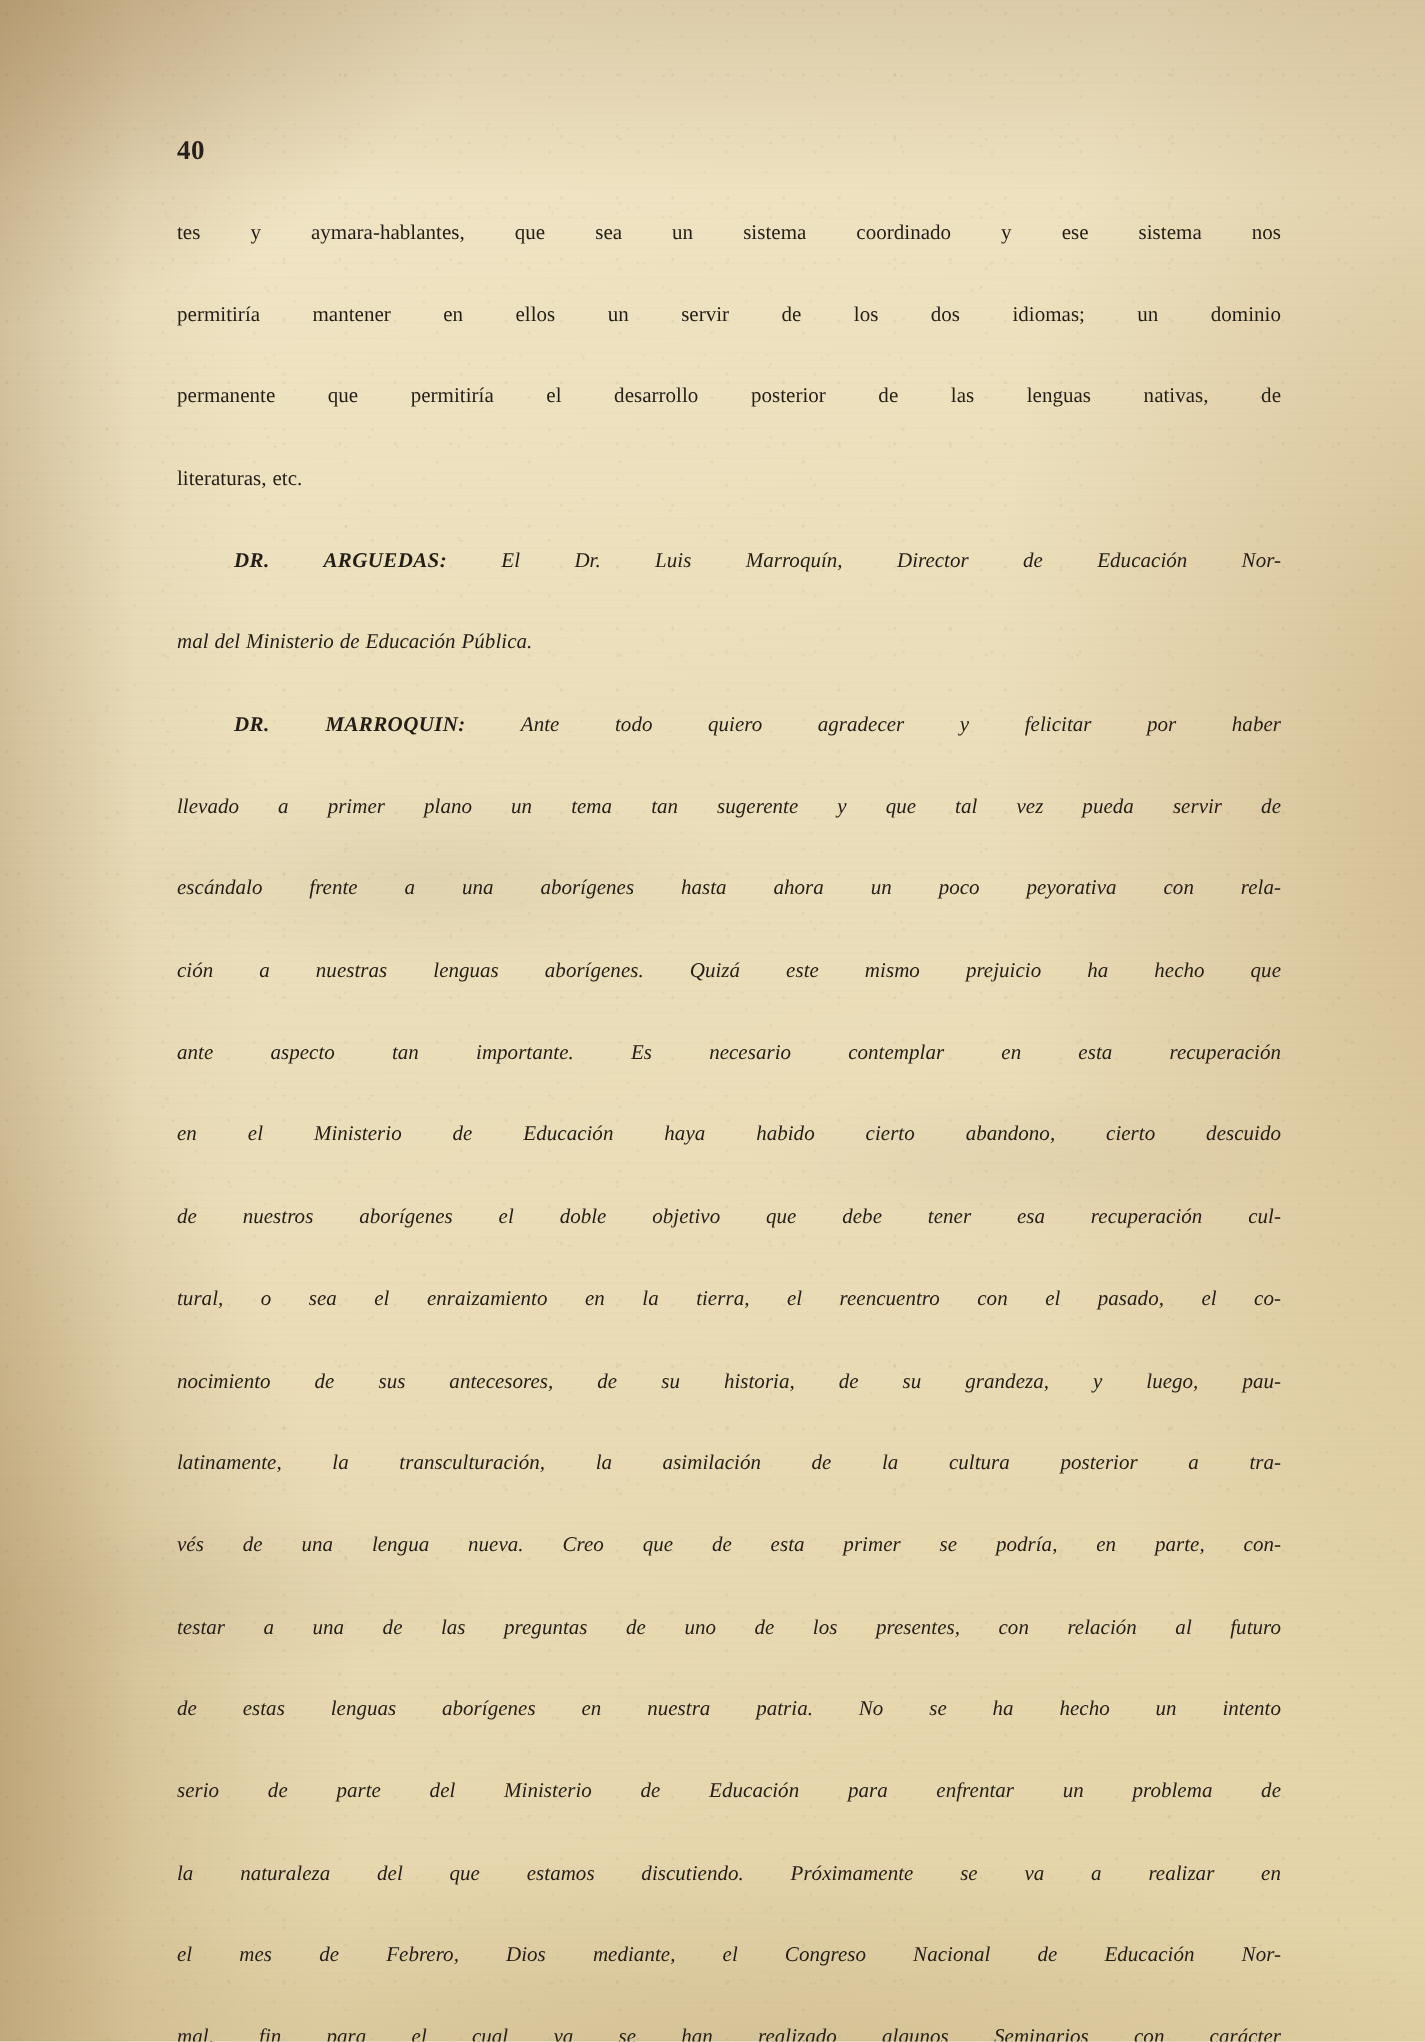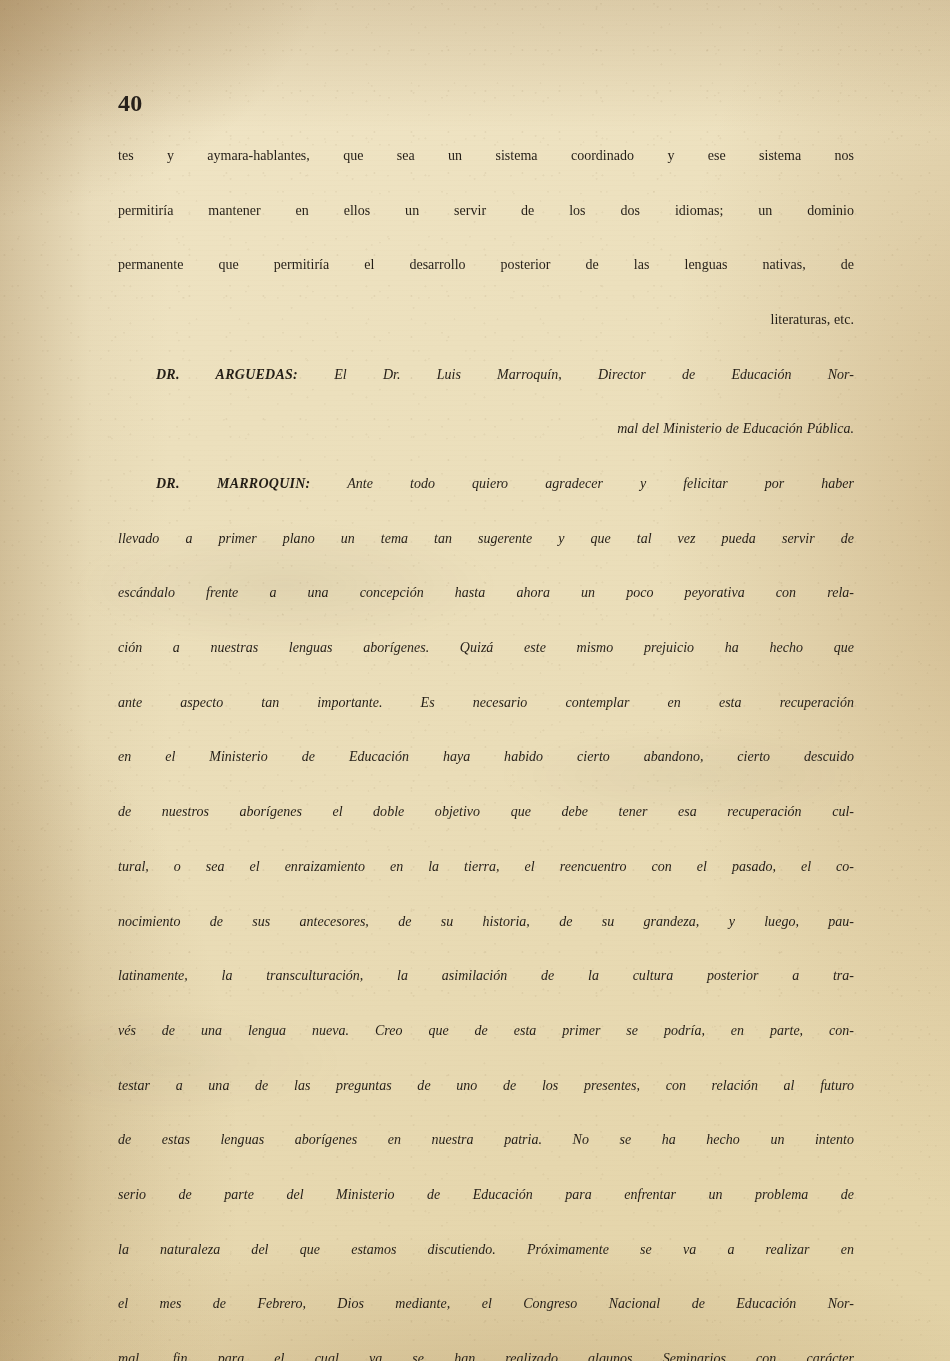--- a/index.html
+++ b/index.html
@@ -67,21 +67,21 @@
       rgba(138,106,62,0.055) 1px,
       rgba(255,255,255,0.0) 1px,
       rgba(255,255,255,0.0) 5px);
   }
 
   
   #folio {
     position: absolute;
     left: 118px;
     top: 90px;
-    font-size: 24px;
+    font-size: 18px;
     font-weight: 700;
     color: #26201a;
     letter-spacing: 0.3px;
   }
 
   #textblock {
     position: absolute;
     left: 118px;
     top: 142px;
     width: 736px;
@@ -109,21 +109,21 @@
   .ln.j {
     text-align: justify;
     white-space: normal;
   }
   .ln.j::after {
     content: "";
     display: inline-block;
     width: 100%;
     height: 0;
   }
-  .ln.last { text-align: right; white-space: pre; }
+  .ln.last { text-align: left; white-space: pre; }
 
   .spk {
     font-weight: 700;
     letter-spacing: 0.25px;
   }
   .indent { display: inline-block; width: 38px; }
 
   
   #inkwash {
     position: absolute;
@@ -157,21 +157,21 @@
     </p>
 
     <p class="para gap-before">
       <span class="ln j"><span class="indent"></span><span class="spk">DR. ARGUEDAS:</span> El Dr. Luis Marroquín, Director de Educación Nor-</span>
       <span class="ln last">mal del Ministerio de Educación Pública.</span>
     </p>
 
     <p class="para gap-before">
       <span class="ln j"><span class="indent"></span><span class="spk">DR. MARROQUIN:</span>  Ante todo quiero agradecer y felicitar por haber</span>
       <span class="ln j">llevado a primer plano un tema tan sugerente y que tal vez pueda servir de</span>
-      <span class="ln j">escándalo frente a una concepción hasta ahora un poco peyorativa con rela-</span>
+      <span class="ln j">escándalo frente a una aborígenes hasta ahora un poco peyorativa con rela-</span>
       <span class="ln j">ción a nuestras lenguas aborígenes.  Quizá este mismo prejuicio ha hecho que</span>
       <span class="ln j">ante aspecto tan importante.  Es necesario contemplar en esta recuperación</span>
       <span class="ln j">en el Ministerio de Educación haya habido cierto abandono, cierto descuido</span>
       <span class="ln j">de nuestros aborígenes el doble objetivo que debe tener esa recuperación cul-</span>
       <span class="ln j">tural, o sea el enraizamiento en la tierra, el reencuentro con el pasado, el co-</span>
       <span class="ln j">nocimiento de sus antecesores, de su historia, de su grandeza, y luego, pau-</span>
       <span class="ln j">latinamente, la transculturación, la asimilación de la cultura posterior a tra-</span>
       <span class="ln j">vés de una lengua nueva.  Creo que de esta primer se podría, en parte, con-</span>
       <span class="ln j">testar a una de las preguntas de uno de los presentes, con relación al futuro</span>
       <span class="ln j">de estas lenguas aborígenes en nuestra patria.  No se ha hecho un intento</span>

